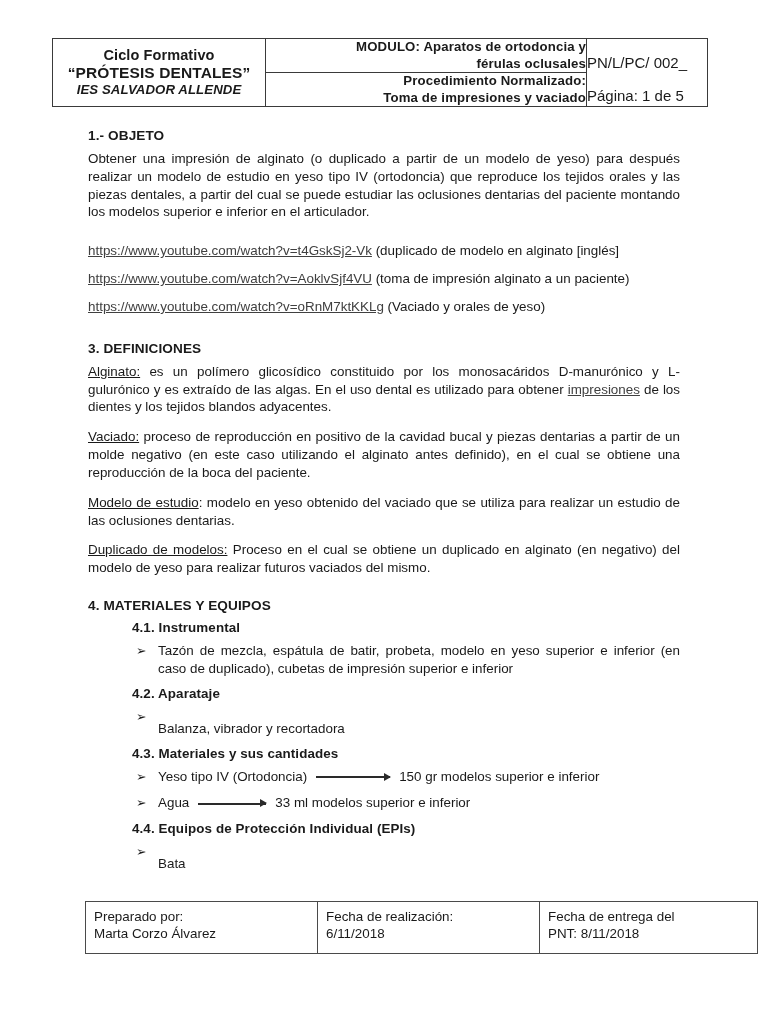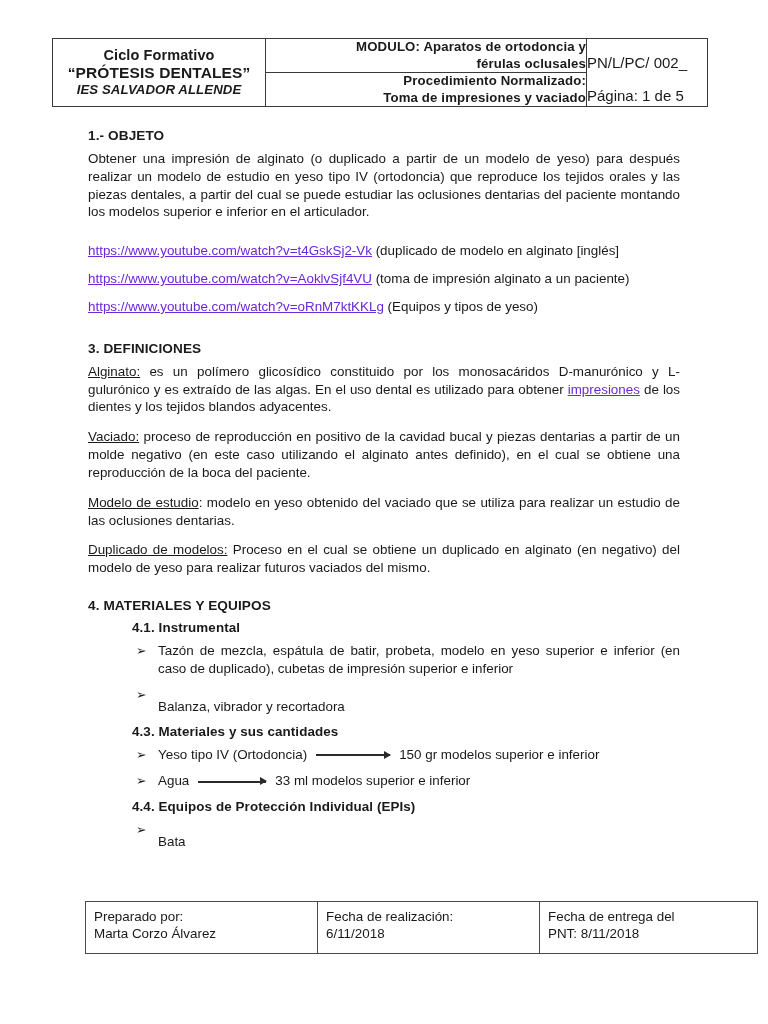--- a/index.html
+++ b/index.html
@@ -105,21 +105,21 @@
   .para {
     font-size: 13.4px;
     line-height: 1.33;
     text-align: justify;
     margin: 0 0 12px 0;
   }
 
   .u { text-decoration: underline; }
 
   a.link, .link {
-    color: #6d28d9;
+    color: #404040;
     text-decoration: underline;
   }
 
   .ref-item {
     font-size: 13.4px;
     line-height: 1.33;
     text-align: justify;
     margin: 0 0 10px 0;
   }
 
@@ -249,21 +249,21 @@
     <div class="h-sec">1.- OBJETO</div>
     <p class="para">Obtener una impresión de alginato (o duplicado a partir de un modelo de yeso) para después realizar un modelo de estudio en yeso tipo IV (ortodoncia) que reproduce los tejidos orales y las piezas dentales, a partir del cual se puede estudiar las oclusiones dentarias del paciente montando los modelos superior e inferior en el articulador.</p>
 
     <div class="spacer-sm"></div>
 
 
     <p class="ref-item"><a class="link" href="#">https://www.youtube.com/watch?v=t4GskSj2-Vk</a><span> (duplicado de modelo en alginato [inglés]</span></p>
 
     <p class="ref-item"><a class="link" href="#">https://www.youtube.com/watch?v=AoklvSjf4VU</a><span> (toma de impresión alginato a un paciente)</span></p>
 
-    <p class="ref-item"><a class="link" href="#">https://www.youtube.com/watch?v=oRnM7ktKKLg</a><span> (Equipos y tipos de yeso)</span></p>
+    <p class="ref-item"><a class="link" href="#">https://www.youtube.com/watch?v=oRnM7ktKKLg</a><span> (Vaciado y orales de yeso)</span></p>
 
     <div class="spacer-md"></div>
 
     <div class="h-sec">3. DEFINICIONES</div>
 
     <p class="para"><span class="u">Alginato:</span><span> es un polímero glicosídico constituido por los monosacáridos D-manurónico y L-gulurónico y es extraído de las algas. En el uso dental es utilizado para obtener </span><a class="link" href="#">impresiones</a><span> de los dientes y los tejidos blandos adyacentes.</span></p>
 
     <p class="para"><span class="u">Vaciado:</span><span> proceso de reproducción en positivo de la cavidad bucal y piezas dentarias a partir de un molde negativo (en este caso utilizando el alginato antes definido), en el cual se obtiene una reproducción de la boca del paciente.</span></p>
 
     <p class="para"><span class="u">Modelo de estudio</span><span>: modelo en yeso obtenido del vaciado que se utiliza para realizar un estudio de las oclusiones dentarias.</span></p>
@@ -273,20 +273,21 @@
     <div class="spacer-sm"></div>
 
     <div class="h-sec">4. MATERIALES Y EQUIPOS</div>
 
     <div class="h-sub">4.1. Instrumental</div>
     <div class="bullet-row">
       <span class="bullet-glyph">➢</span>
       <span class="bullet-text">Tazón de mezcla, espátula de batir, probeta, modelo en yeso superior e inferior (en caso de duplicado), cubetas de impresión superior e inferior</span>
     </div>
 
+    <div class="h-sub">4.2. Aparataje</div>
     <div class="bullet-row">
       <span class="bullet-glyph">➢</span>
       <span class="bullet-text nowrap">Balanza, vibrador y recortadora</span>
     </div>
 
     <div class="h-sub">4.3. Materiales  y sus cantidades</div>
 
     <div class="qty-row">
       <span class="bullet-glyph">➢</span>
       <span class="qty-label">Yeso tipo IV (Ortodoncia)</span>

